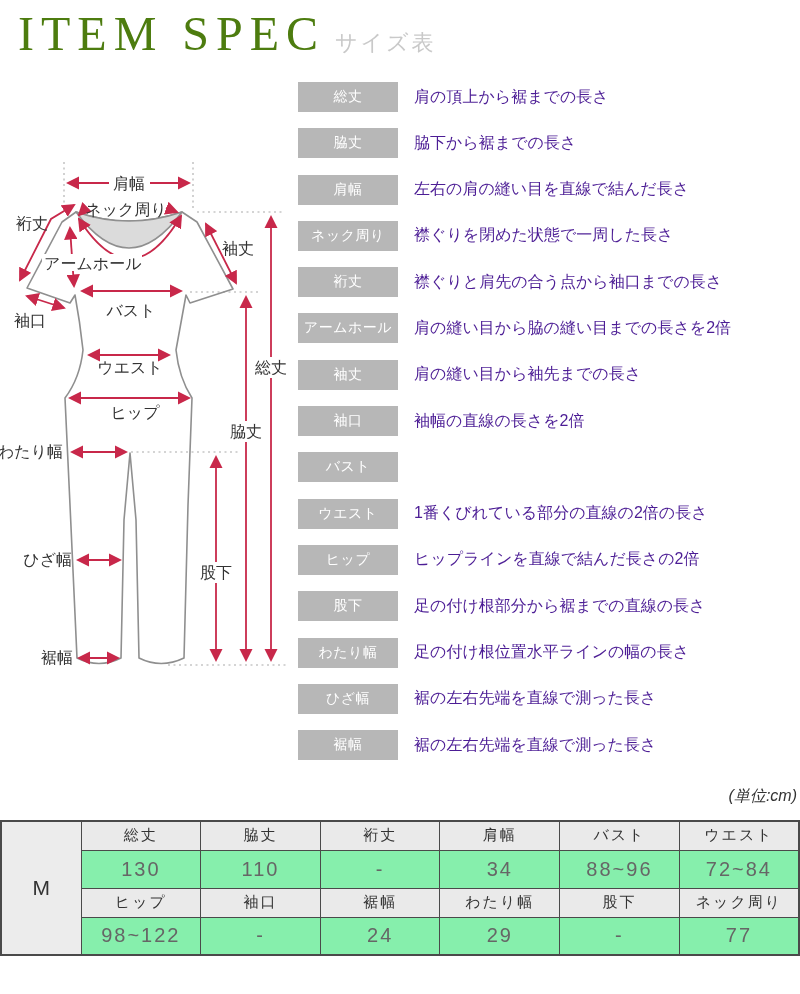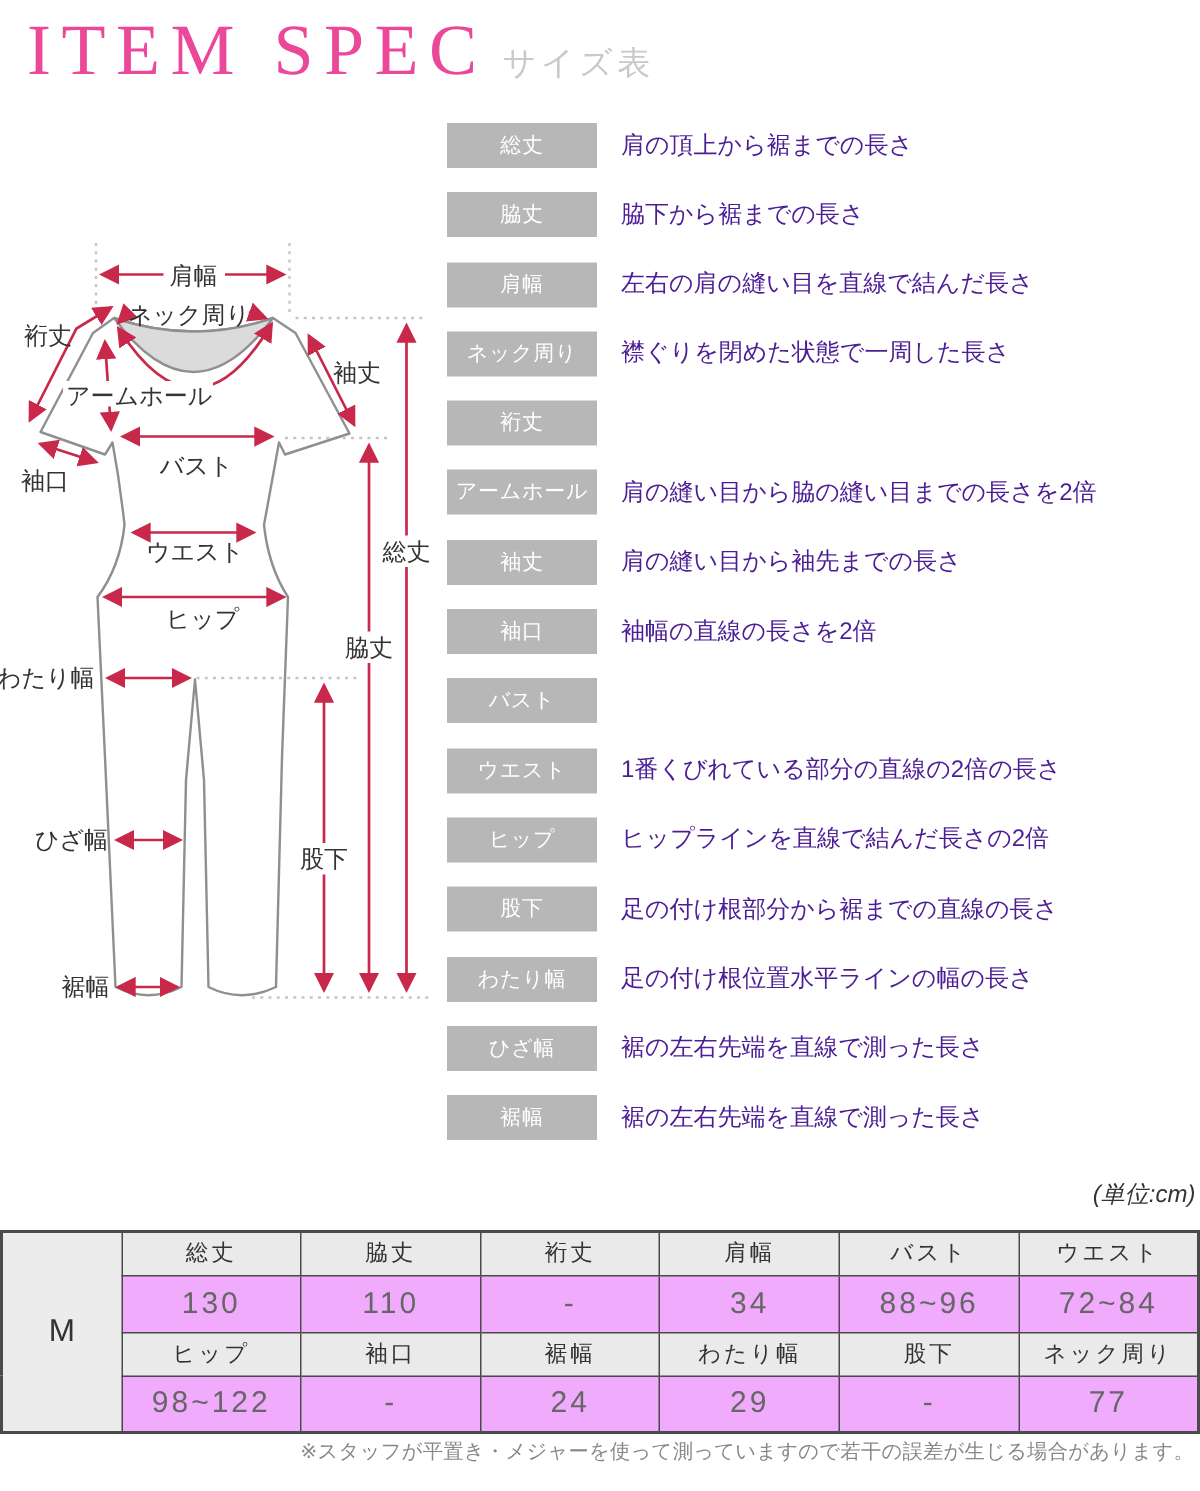--- a/index.html
+++ b/index.html
@@ -7,21 +7,21 @@
   body { font-family:"Liberation Sans","DejaVu Sans",sans-serif; }
   .page {
     position:relative; width:800px; height:994px; margin:0 auto;
     background:#ffffff; overflow:hidden;
   }
 
   
   .title-block { position:absolute; left:18px; top:8px; display:flex; align-items:baseline; }
   .page-title {
     font-family:"Liberation Serif","DejaVu Serif",serif;
-    font-size:48px; font-weight:400; color:#ec4899; letter-spacing:7px;
+    font-size:48px; font-weight:400; color:#4d7c0f; letter-spacing:7px;
     line-height:1.1;
   }
   .page-subtitle { font-size:22px; color:#c9c9c9; letter-spacing:3px; margin-left:10px; }
 
   
   .def-list { position:absolute; left:298px; top:82px; width:502px; }
   .def-row { display:flex; align-items:center; height:30px; margin-bottom:16.3px; }
   .def-badge {
     flex:0 0 100px; height:30px; background:#b7b7b7; color:#ffffff;
     font-size:14px; display:flex; align-items:center; justify-content:center;
@@ -39,21 +39,21 @@
   
   .size-table {
     position:absolute; top:820px; left:0; width:800px;
     border-collapse:collapse; table-layout:fixed;
     border:2px solid #4a4a4a;
   }
   .size-table th, .size-table td { border:1px solid #4a4a4a; text-align:center; vertical-align:middle; }
   .size-table col.c-size { width:80px; }
   .size-cell { background:#ececec; font-size:21px; color:#333333; font-weight:400; }
   .hdr-row th { height:29px; background:#eaeaea; font-size:15px; font-weight:400; color:#333333; letter-spacing:2px; }
-  .val-row td { height:38px; background:#f0abfc; font-size:20px; color:#666666; letter-spacing:2px; }
+  .val-row td { height:38px; background:#86efac; font-size:20px; color:#666666; letter-spacing:2px; }
 
   
   .footnote { position:absolute; top:959px; right:4px; font-size:13.5px; color:#888888; letter-spacing:0.2px; }
 </style>
 </head>
 <body>
 
 <div class="page">
 
   <div class="title-block">
@@ -149,20 +149,21 @@
     <div class="def-row">
       <span class="def-badge">肩幅</span>
       <span class="def-desc">左右の肩の縫い目を直線で結んだ長さ</span>
     </div>
     <div class="def-row">
       <span class="def-badge">ネック周り</span>
       <span class="def-desc">襟ぐりを閉めた状態で一周した長さ</span>
     </div>
     <div class="def-row">
       <span class="def-badge">裄丈</span>
+      <span class="def-desc">襟ぐりと肩先の合う点から袖口までの長さ</span>
     </div>
     <div class="def-row">
       <span class="def-badge">アームホール</span>
       <span class="def-desc">肩の縫い目から脇の縫い目までの長さを2倍</span>
     </div>
     <div class="def-row">
       <span class="def-badge">袖丈</span>
       <span class="def-desc">肩の縫い目から袖先までの長さ</span>
     </div>
     <div class="def-row">
@@ -240,15 +241,14 @@
       <td>98~122</td>
       <td>-</td>
       <td>24</td>
       <td>29</td>
       <td>-</td>
       <td>77</td>
     </tr>
   </tbody>
     </table>
 
-  <div class="footnote">※スタッフが平置き・メジャーを使って測っていますので若干の誤差が生じる場合があります。</div>
 
 </div>
 
 </body></html>

